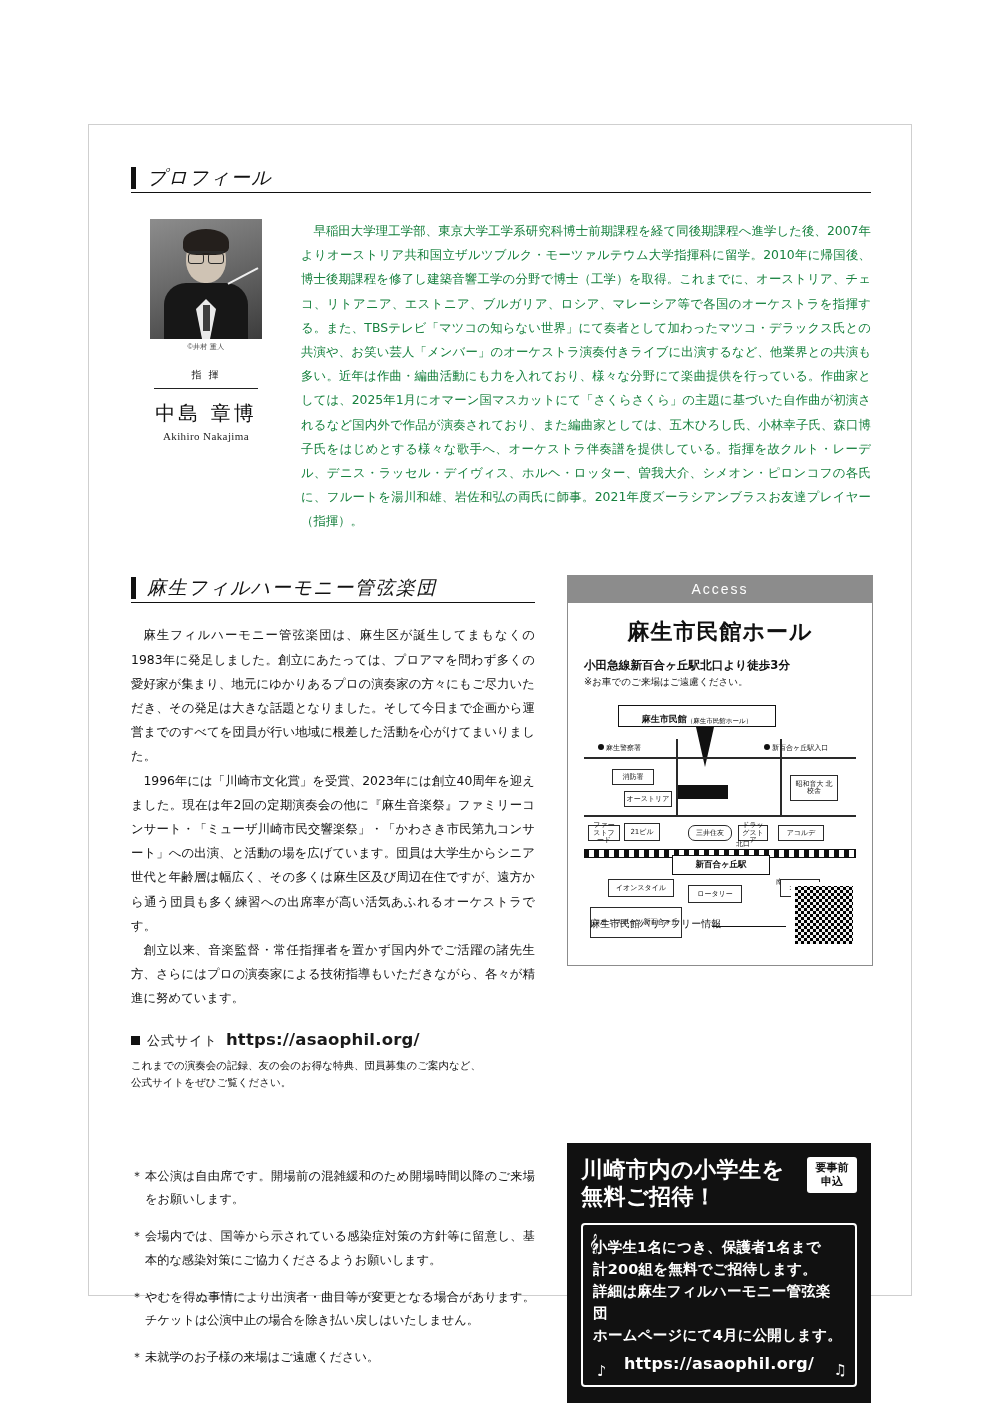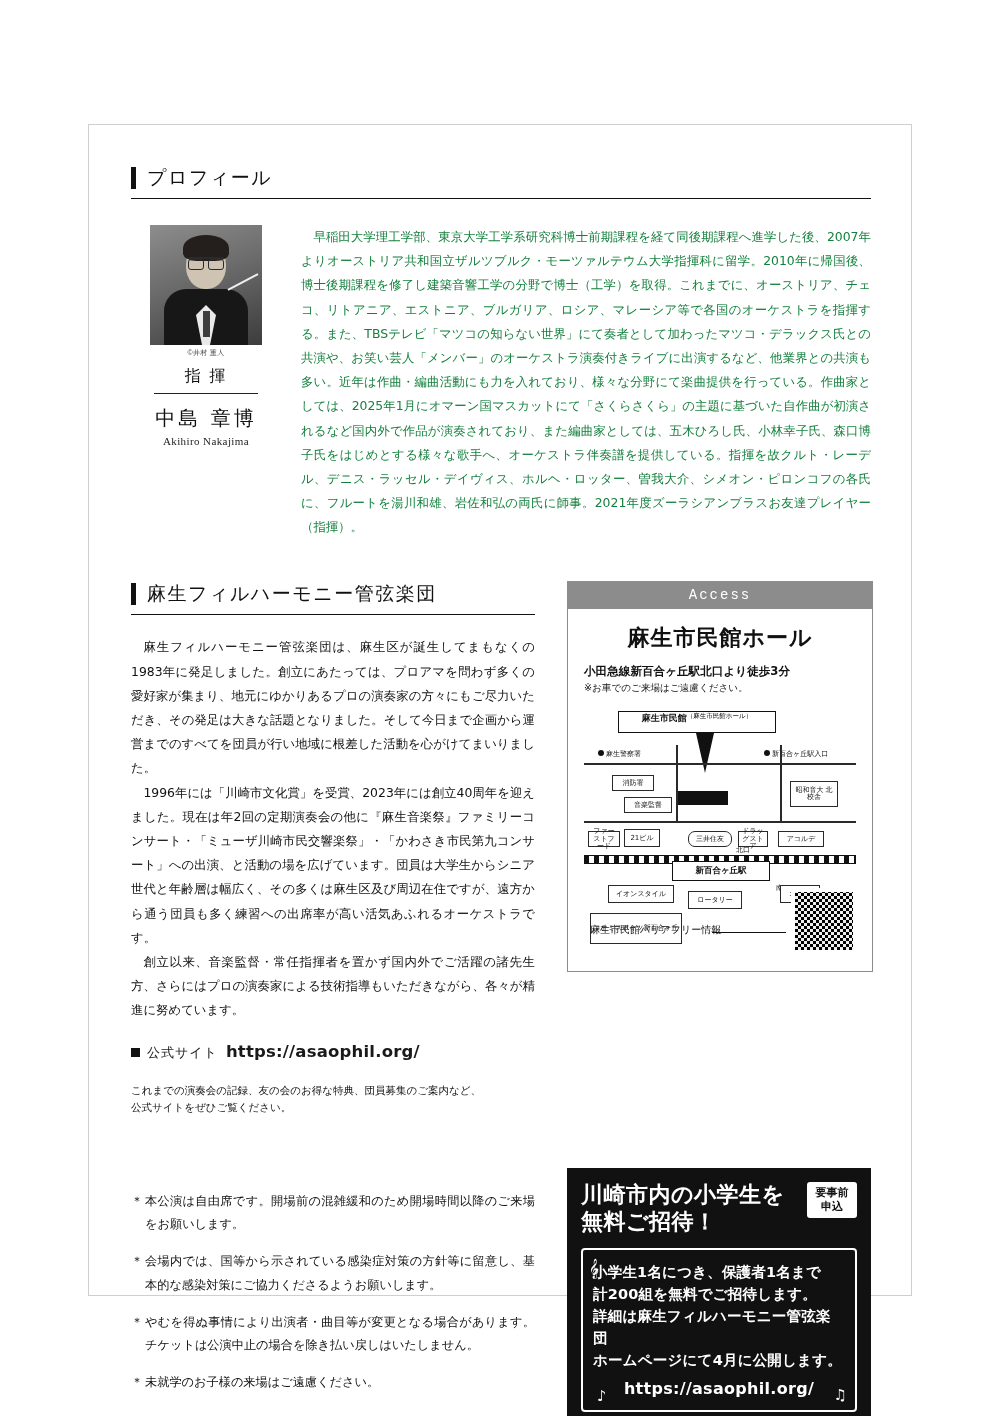--- a/index.html
+++ b/index.html
@@ -30,21 +30,22 @@
     left: 42px;
     top: 40px;
     width: 740px;
   }
 
   
   .sec-head {
     display: flex;
     align-items: center;
     border-bottom: 1.5px solid #111;
-    padding-bottom: 7px;
+    padding-bottom: 1px;
+    font-style: italic;
   }
   .sec-bar {
     width: 5px;
     height: 22px;
     background: #111;
     margin-right: 11px;
   }
   .sec-title {
     font-size: 19px;
     letter-spacing: 1.5px;
@@ -132,22 +133,22 @@
     background: #efefef;
     transform: rotate(-28deg);
   }
   .credit {
     font-size: 7px;
     color: #444;
     margin-top: 3px;
     letter-spacing: .3px;
   }
   .role {
-    font-size: 16px;
-    margin-top: 8px;
+    font-size: 10px;
+    margin-top: 16px;
     letter-spacing: 2px;
     color: #111;
   }
   .role-rule {
     width: 104px;
     height: 1px;
     background: #222;
     margin: 6px auto 0;
   }
   .cond-name {
@@ -206,41 +207,41 @@
   }
   .site-label { font-size: 13px; letter-spacing: 1px; }
   .site-url {
     font-size: 16.5px;
     font-weight: bold;
     margin-left: 8px;
     letter-spacing: .2px;
     font-family: "DejaVu Sans", sans-serif;
   }
   .site-note {
-    margin-top: 20px;
+    margin-top: 7px;
     font-size: 10.5px;
     line-height: 1.6;
     color: #111;
     font-family: "DejaVu Sans", sans-serif;
   }
 
   
   .access {
     border: 1px solid #8c8c8c;
     background: #fff;
     width: 304px;
   }
   .access-head {
     background: #8c8c8c;
     color: #fff;
     text-align: center;
     font-size: 14px;
     letter-spacing: 2px;
     padding: 5px 0 6px;
-    font-family: Liberation Mono, monospace;
+    font-family: Liberation Sans, sans-serif;
   }
   .access-inner { padding: 14px 16px 16px; }
   .hall-name {
     text-align: center;
     font-size: 22px;
     font-weight: bold;
     letter-spacing: 1px;
     color: #111;
     font-family: "DejaVu Sans", sans-serif;
   }
@@ -291,21 +292,21 @@
     position: absolute;
     background: #2a2a2a;
   }
   .mhall {
     position: absolute;
     border: 1.5px solid #111;
     background: #fff;
     font-size: 9px;
     font-weight: bold;
     display: flex;
-    align-items: flex-start;
+    align-items: flex-end;
     justify-content: center;
     color: #111;
     box-sizing: border-box;
   }
   .mhall .small { font-size: 6.5px; font-weight: normal; }
   .mblack {
     position: absolute;
     background: #111;
   }
   .pointer {
@@ -517,21 +518,21 @@
               </div>
               <div class="pointer" style="left:112px; top:28px;"></div>
               <div class="mblack" style="left:92px; top:86px; width:52px; height:14px;"></div>
 
               <div class="mlabel" style="left:22px; top:44px;">麻生警察署</div>
               <div class="mblack" style="left:14px; top:45px; width:6px; height:6px; border-radius:50%;"></div>
               <div class="mlabel" style="left:188px; top:44px;">新百合ヶ丘駅入口</div>
               <div class="mblack" style="left:180px; top:45px; width:6px; height:6px; border-radius:50%;"></div>
 
               <div class="mbox" style="left:28px; top:70px; width:42px; height:16px;">消防署</div>
-              <div class="mbox" style="left:40px; top:92px; width:48px; height:16px;">音楽監督</div>
+              <div class="mbox" style="left:40px; top:92px; width:48px; height:16px;">オーストリア</div>
               <div class="mbox" style="left:206px; top:76px; width:48px; height:26px;">昭和音大
 北校舎</div>
 
               <div class="mbox" style="left:4px; top:126px; width:32px; height:16px;">ファーストフード</div>
               <div class="mbox" style="left:40px; top:124px; width:36px; height:18px;">21ビル</div>
               <div class="mbox" style="left:104px; top:126px; width:44px; height:16px;border-radius:7px;">三井住友</div>
               <div class="mbox" style="left:154px; top:126px; width:30px; height:16px;">ドラッグストア</div>
               <div class="mbox" style="left:194px; top:126px; width:46px; height:16px;">アコルデ</div>
 
               <div class="mline" style="left:0px; top:116px; width:272px; height:1.5px;"></div>

